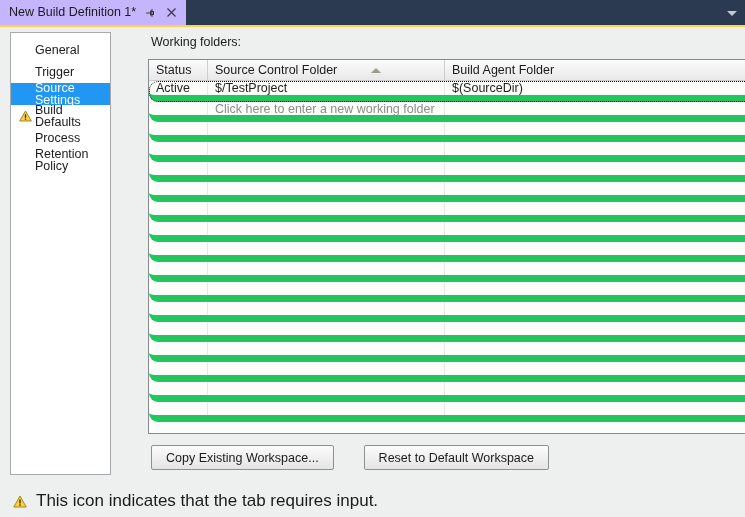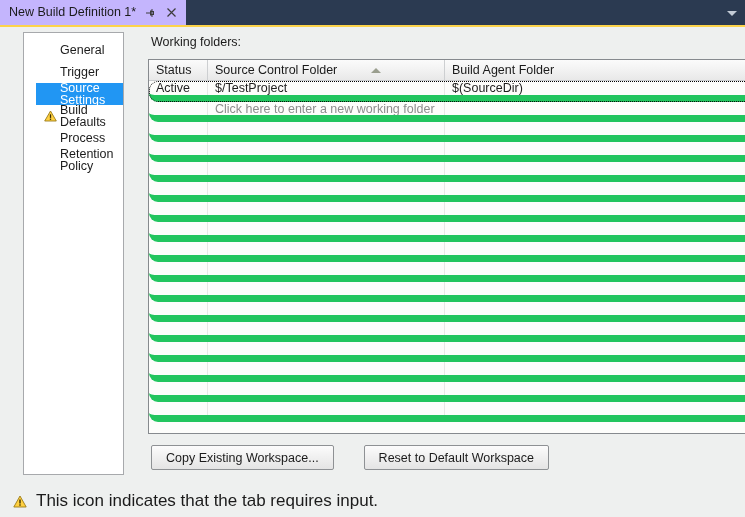--- a/index.html
+++ b/index.html
@@ -55,25 +55,24 @@
   .tab-underline {
     position: absolute;
     left: 0; top: 25px;
     width: 745px; height: 2px;
     background: #fcd34a;
   }
 
   
   .sidebar {
     position: absolute;
-    left: 23px; top: 32px;
+    left: 10px; top: 32px;
     width: 101px; height: 443px;
     background: #ffffff;
     border: 1px solid #a7a9ac;
-    padding-left: 12px;
   }
   .side-list { padding-top: 6px; }
   .side-item {
     height: 22px;
     display: flex;
     align-items: center;
     padding-left: 6px;
     font-size: 12.5px;
     color: #1b1b1b;
   }

